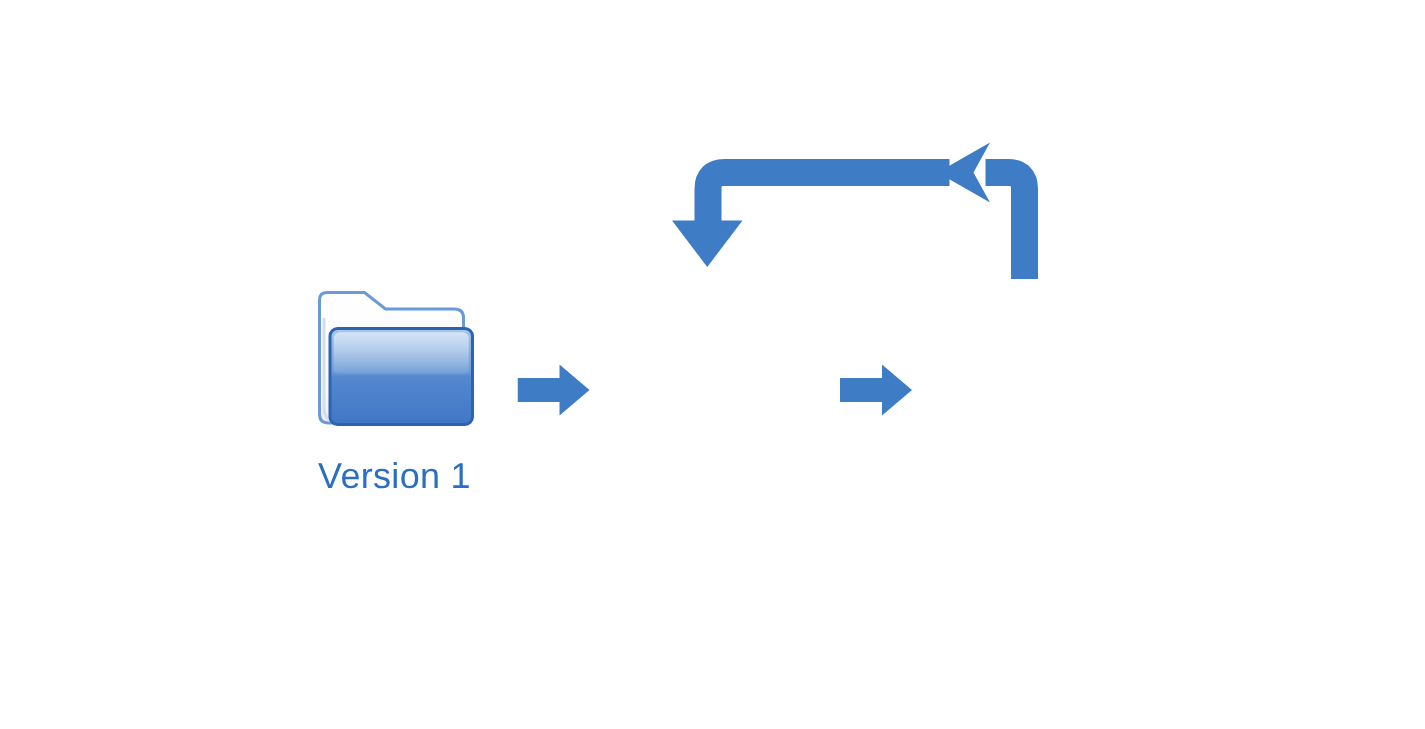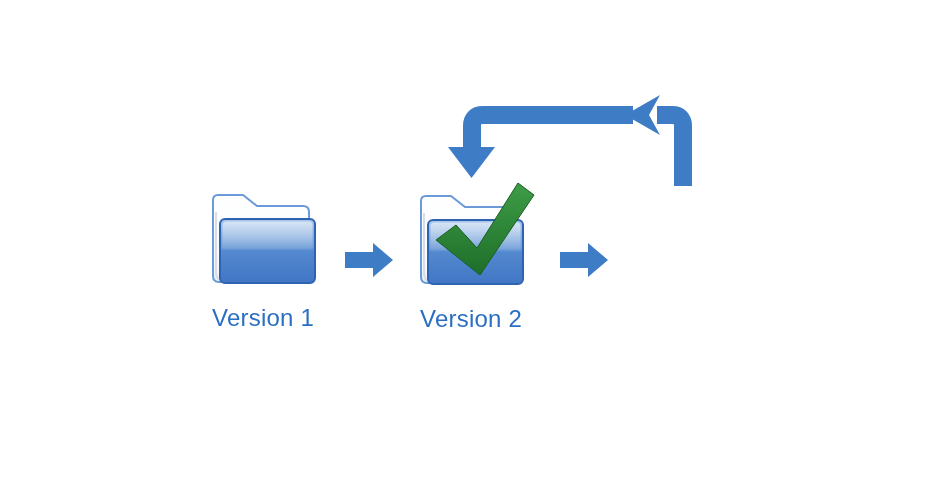--- a/index.html
+++ b/index.html
@@ -67,31 +67,19 @@
       <rect x="10" y="29" width="95" height="64" rx="5" fill="url(#frontGrad)" stroke="#2d63b0" stroke-width="2"></rect>
       <rect x="12.5" y="31.5" width="90" height="28" rx="4" fill="url(#glossGrad)"></rect>
     </svg>
     <div class="node-label">Version 1</div>
   </div>
 
   <svg id="arrow-1" class="flow-arrow" viewBox="0 0 49 34">
     <polygon points="0,9 28,9 28,0 48,17 28,34 28,25 0,25" fill="#3e7cc6"></polygon>
   </svg>
 
-  <div class="node" style="left:418px;top:191px">
-    <svg class="folder-svg" viewBox="0 0 106 98">
-      <path d="M 8 5 L 33 5 L 47 16 L 93 16 Q 99 16 99 22 L 99 86 Q 99 92 93 92 L 9 92 Q 3 92 3 86 L 3 10 Q 3 5 8 5 Z" fill="url(#backGrad)" stroke="#6a9ad8" stroke-width="2"></path>
-      <path d="M 11 90 Q 6 89 6 82 L 6 22" fill="none" stroke="#d7dde8" stroke-width="2"></path>
-      <rect x="10" y="29" width="95" height="64" rx="5" fill="url(#frontGrad)" stroke="#2d63b0" stroke-width="2"></rect>
-      <rect x="12.5" y="31.5" width="90" height="28" rx="4" fill="url(#glossGrad)"></rect>
-    </svg>
-    <svg class="overlay-check" viewBox="0 0 101 94">
-      <path d="M 2 58 L 22 43 L 43 66 L 84 1 L 100 13 L 46 93 Z" fill="url(#checkGrad)" stroke="#1a5e24" stroke-width="1"></path>
-    </svg>
-    <div class="node-label">Version 2</div>
-  </div>
 
   <svg id="arrow-2" class="flow-arrow" viewBox="0 0 49 34">
     <polygon points="0,9 28,9 28,0 48,17 28,34 28,25 0,25" fill="#3e7cc6"></polygon>
   </svg>
 
 
 </div>
 
 </body></html>

